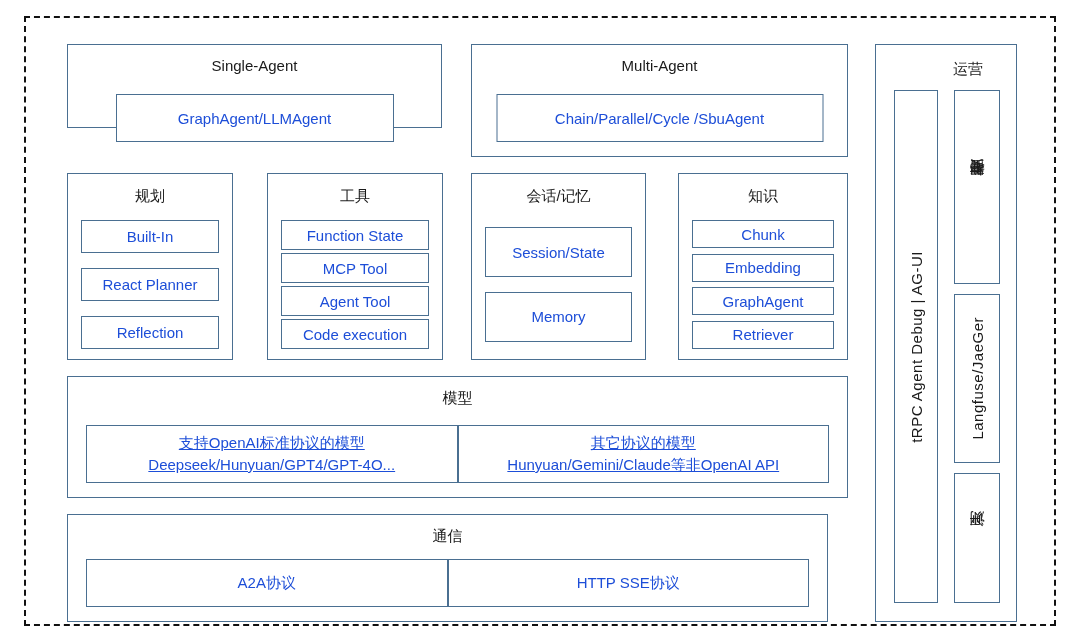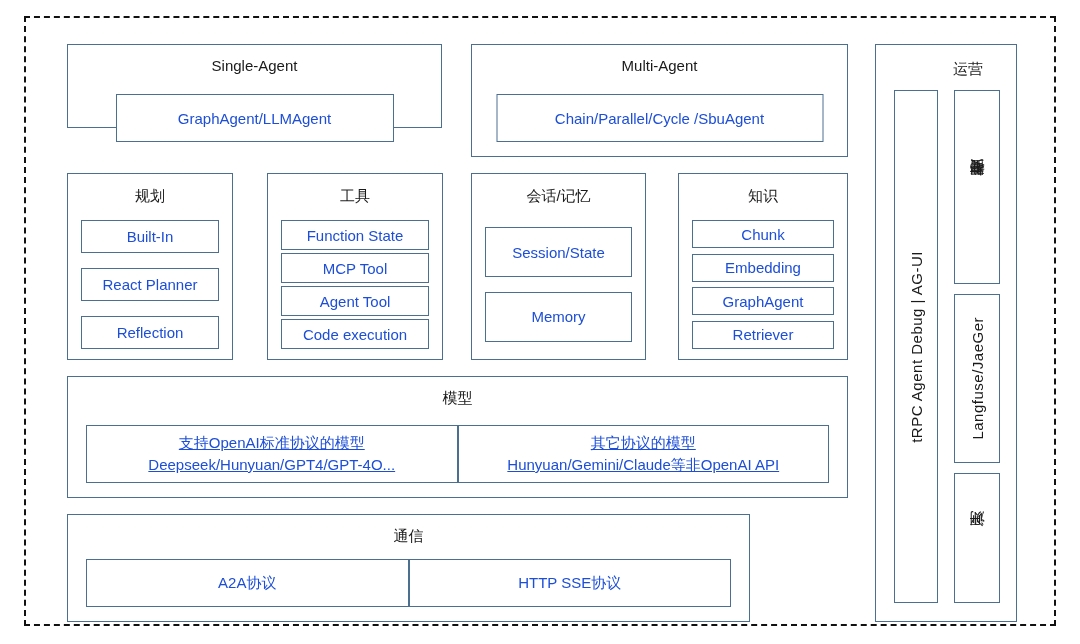--- a/index.html
+++ b/index.html
@@ -109,21 +109,21 @@
     position: absolute;
     left: 18px;
     right: 18px;
     top: 48px;
     display: flex;
     justify-content: space-between;
   }
   #model .band-row .leaf { width: 377px; height: 58px; }
 
   
-  #comm { left: 41px; top: 496px; width: 683px; height: 108px; }
+  #comm { left: 41px; top: 496px; width: 761px; height: 108px; }
   #comm .band-row { top: 44px; }
   #comm .band-row .leaf { width: 371px; height: 48px; }
 
   
   #operations { left: 849px; top: 26px; width: 142px; height: 578px; }
   .ops-title { margin-top: 15px; margin-left: 44px; }
 
   .vbox {
     position: absolute;
     border: 1.6px solid #4a6f91;

